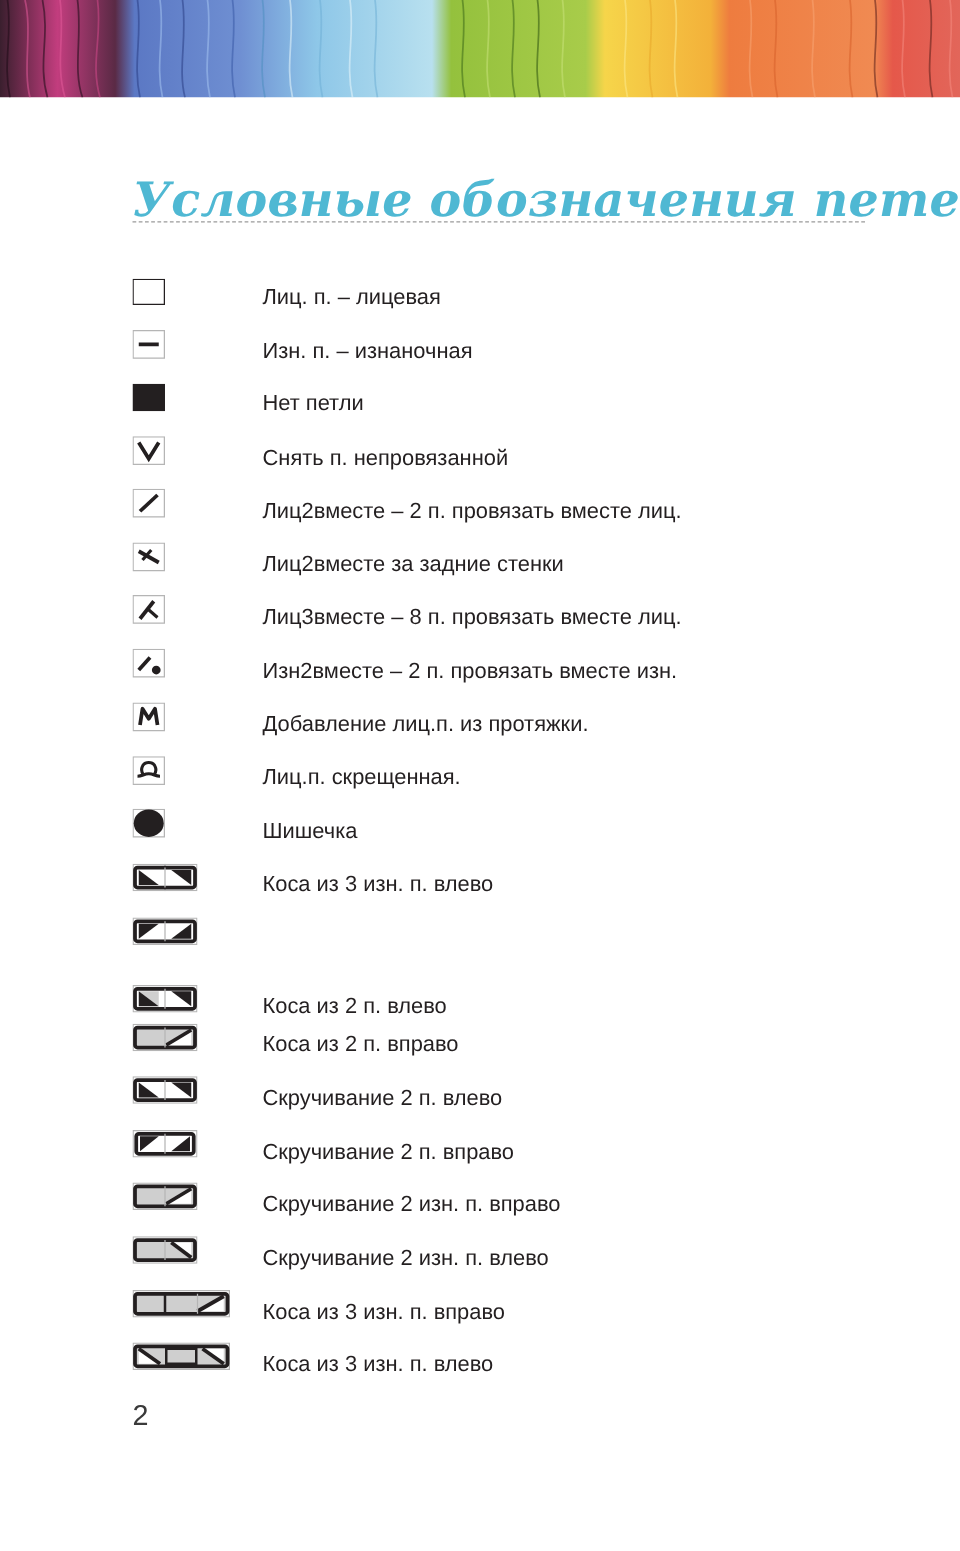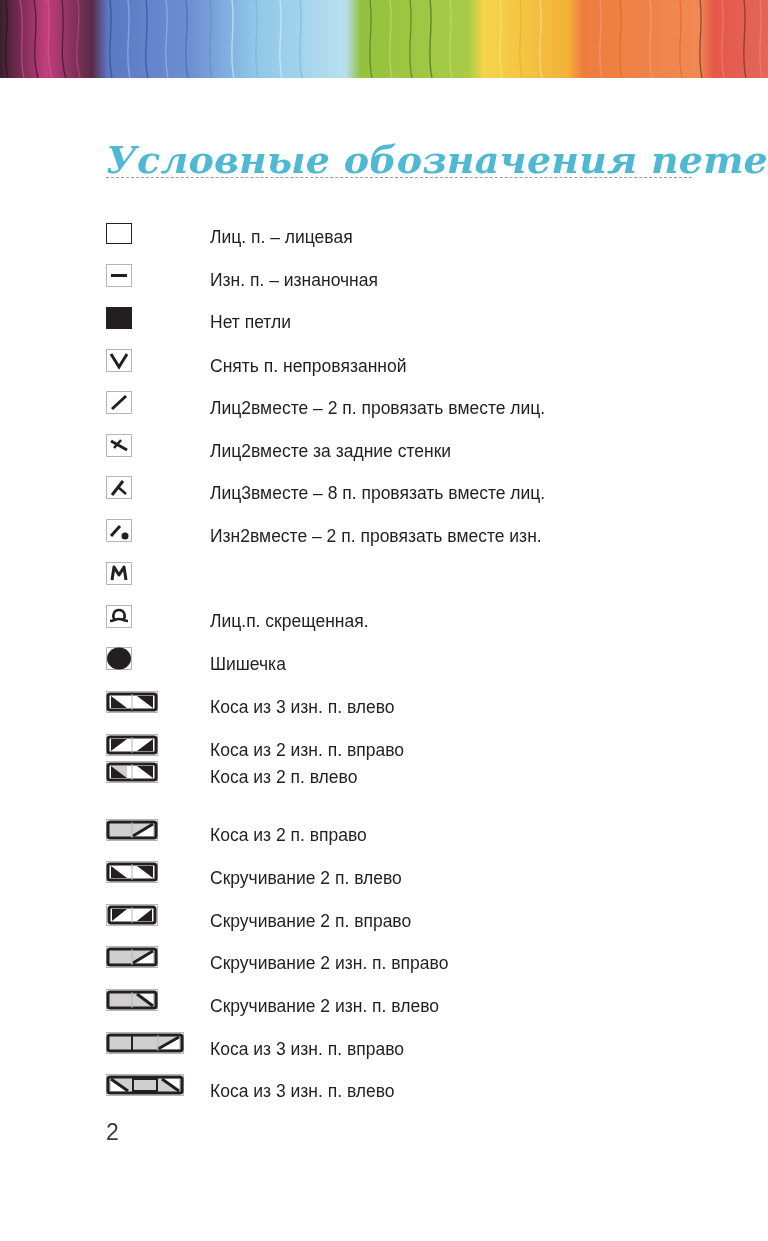--- a/index.html
+++ b/index.html
@@ -167,20 +167,21 @@
     <span class="label" style="top:7px">Изн2вместе – 2 п. провязать вместе изн.</span>
   </div>
 
   <div class="row" style="top:546px">
     <div class="sym">
       <svg width="26" height="24">
           <rect x="0.5" y="0.5" width="25" height="22" fill="#fff" stroke="#b5b5b5" stroke-width="1"></rect>
           <path d="M6 18 L8 5 L13 13 L18 5 L20 18" fill="none" stroke="#231f20" stroke-width="3" stroke-linejoin="round"></path>
         </svg>
     </div>
+    <span class="label" style="top:7px">Добавление лиц.п. из протяжки.</span>
   </div>
 
   <div class="row" style="top:589px">
     <div class="sym">
       <svg width="26" height="24">
           <rect x="0.5" y="0.5" width="25" height="22" fill="#fff" stroke="#b5b5b5" stroke-width="1"></rect>
           <path d="M9 15 C 6 12, 7 5, 13 5 C 19 5, 20 12, 17 15" fill="none" stroke="#231f20" stroke-width="2.5"></path>
           <path d="M4 16 C 8 16, 9 14, 13 14 C 17 14, 18 16, 22 16" fill="none" stroke="#231f20" stroke-width="2.5"></path>
         </svg>
     </div>
@@ -214,24 +215,23 @@
   <div class="row" style="top:718px">
     <div class="sym">
       <svg width="52" height="22">
           <rect x="0.5" y="0.5" width="51" height="21" fill="#fff" stroke="#b5b5b5"></rect>
           <rect x="2" y="3" width="48" height="16" rx="2" fill="#fff" stroke="#231f20" stroke-width="3"></rect>
           <path d="M5 5 L21 5 L5 17 Z" fill="#231f20"></path>
           <path d="M31 17 L47 5 L47 17 Z" fill="#231f20"></path>
           <line x1="26" y1="3" x2="26" y2="19" stroke="#b5b5b5"></line>
         </svg>
     </div>
-    <span class="label" style="top:6px">Коса из 2 изн. п. вправо</span>
-  </div>
-
-  <div class="row" style="top:745px">
+  </div>
+
+  <div class="row" style="top:772px">
     <div class="sym">
       <svg width="52" height="22">
           <rect x="0.5" y="0.5" width="51" height="21" fill="#fff" stroke="#b5b5b5"></rect>
           <rect x="2" y="3" width="48" height="16" rx="2" fill="#fff" stroke="#231f20" stroke-width="3"></rect>
           <path d="M5 5 L21 5 L21 17 Z" fill="#cfcfcf"></path>
           <path d="M5 5 L21 17 L5 17 Z" fill="#231f20"></path>
           <path d="M31 5 L47 17 L47 5 Z" fill="#231f20"></path>
           <line x1="26" y1="3" x2="26" y2="19" stroke="#b5b5b5"></line>
         </svg>
     </div>

